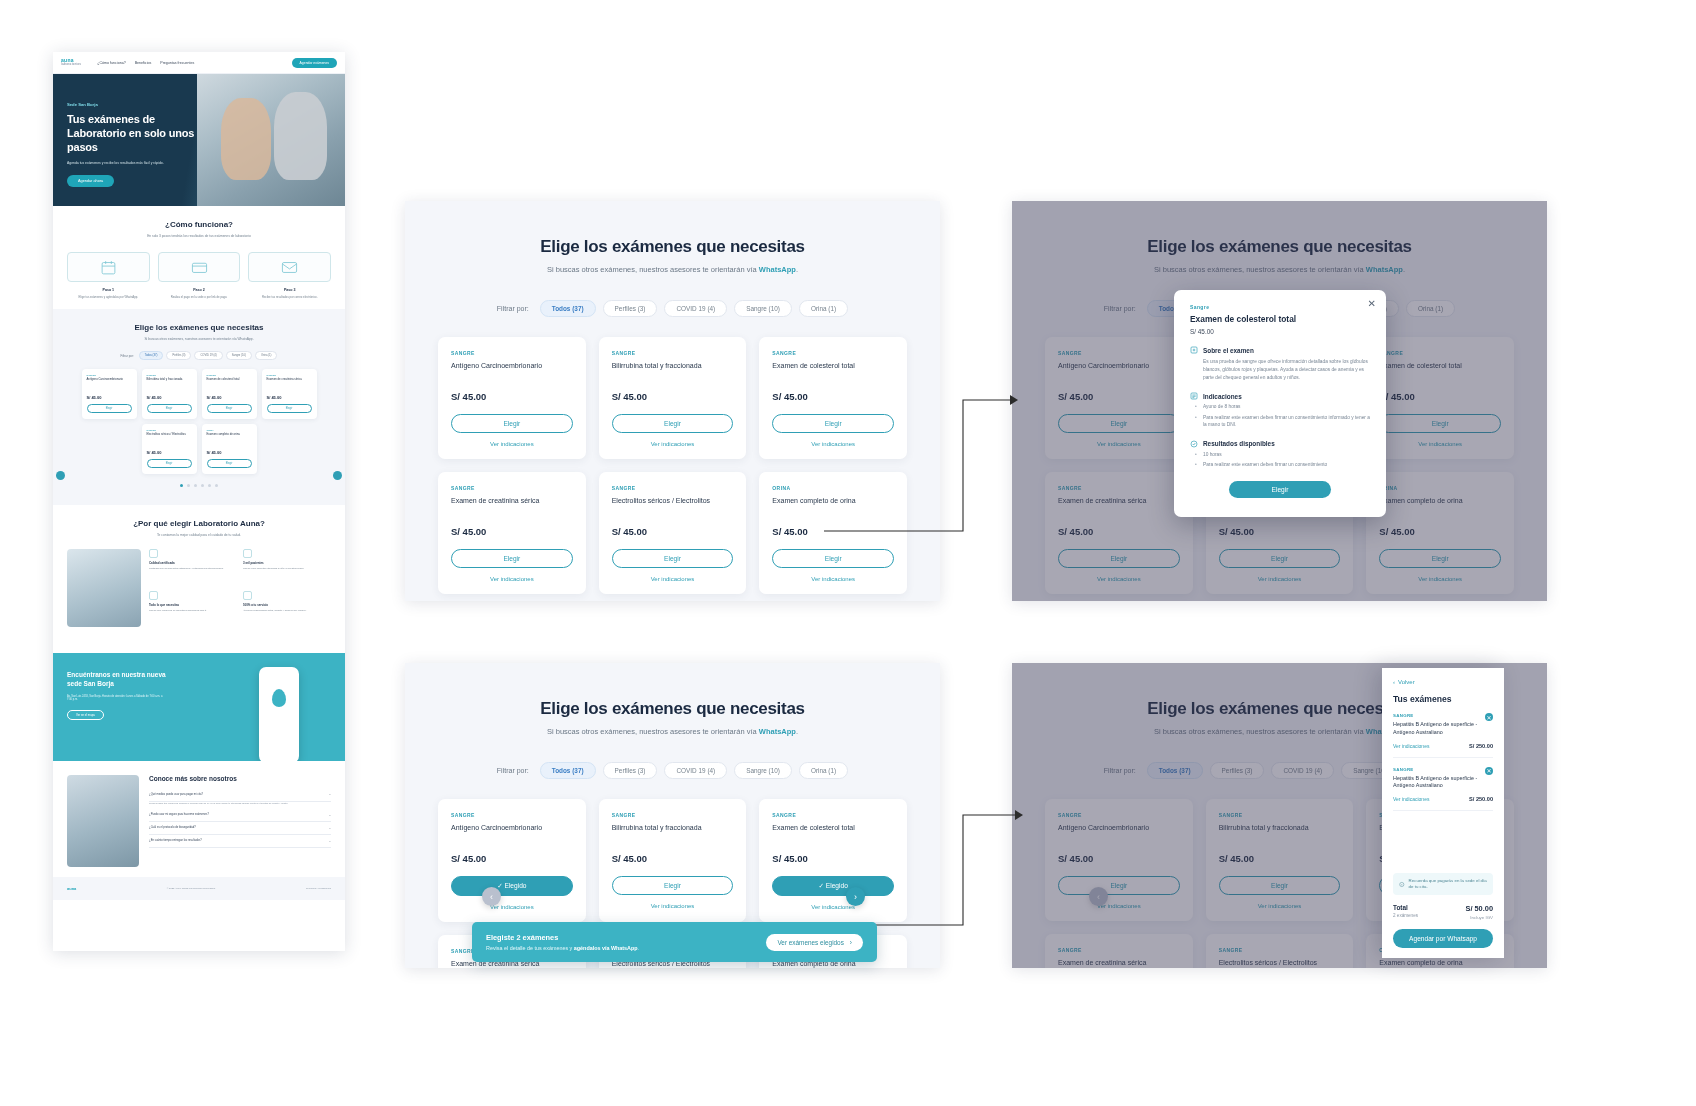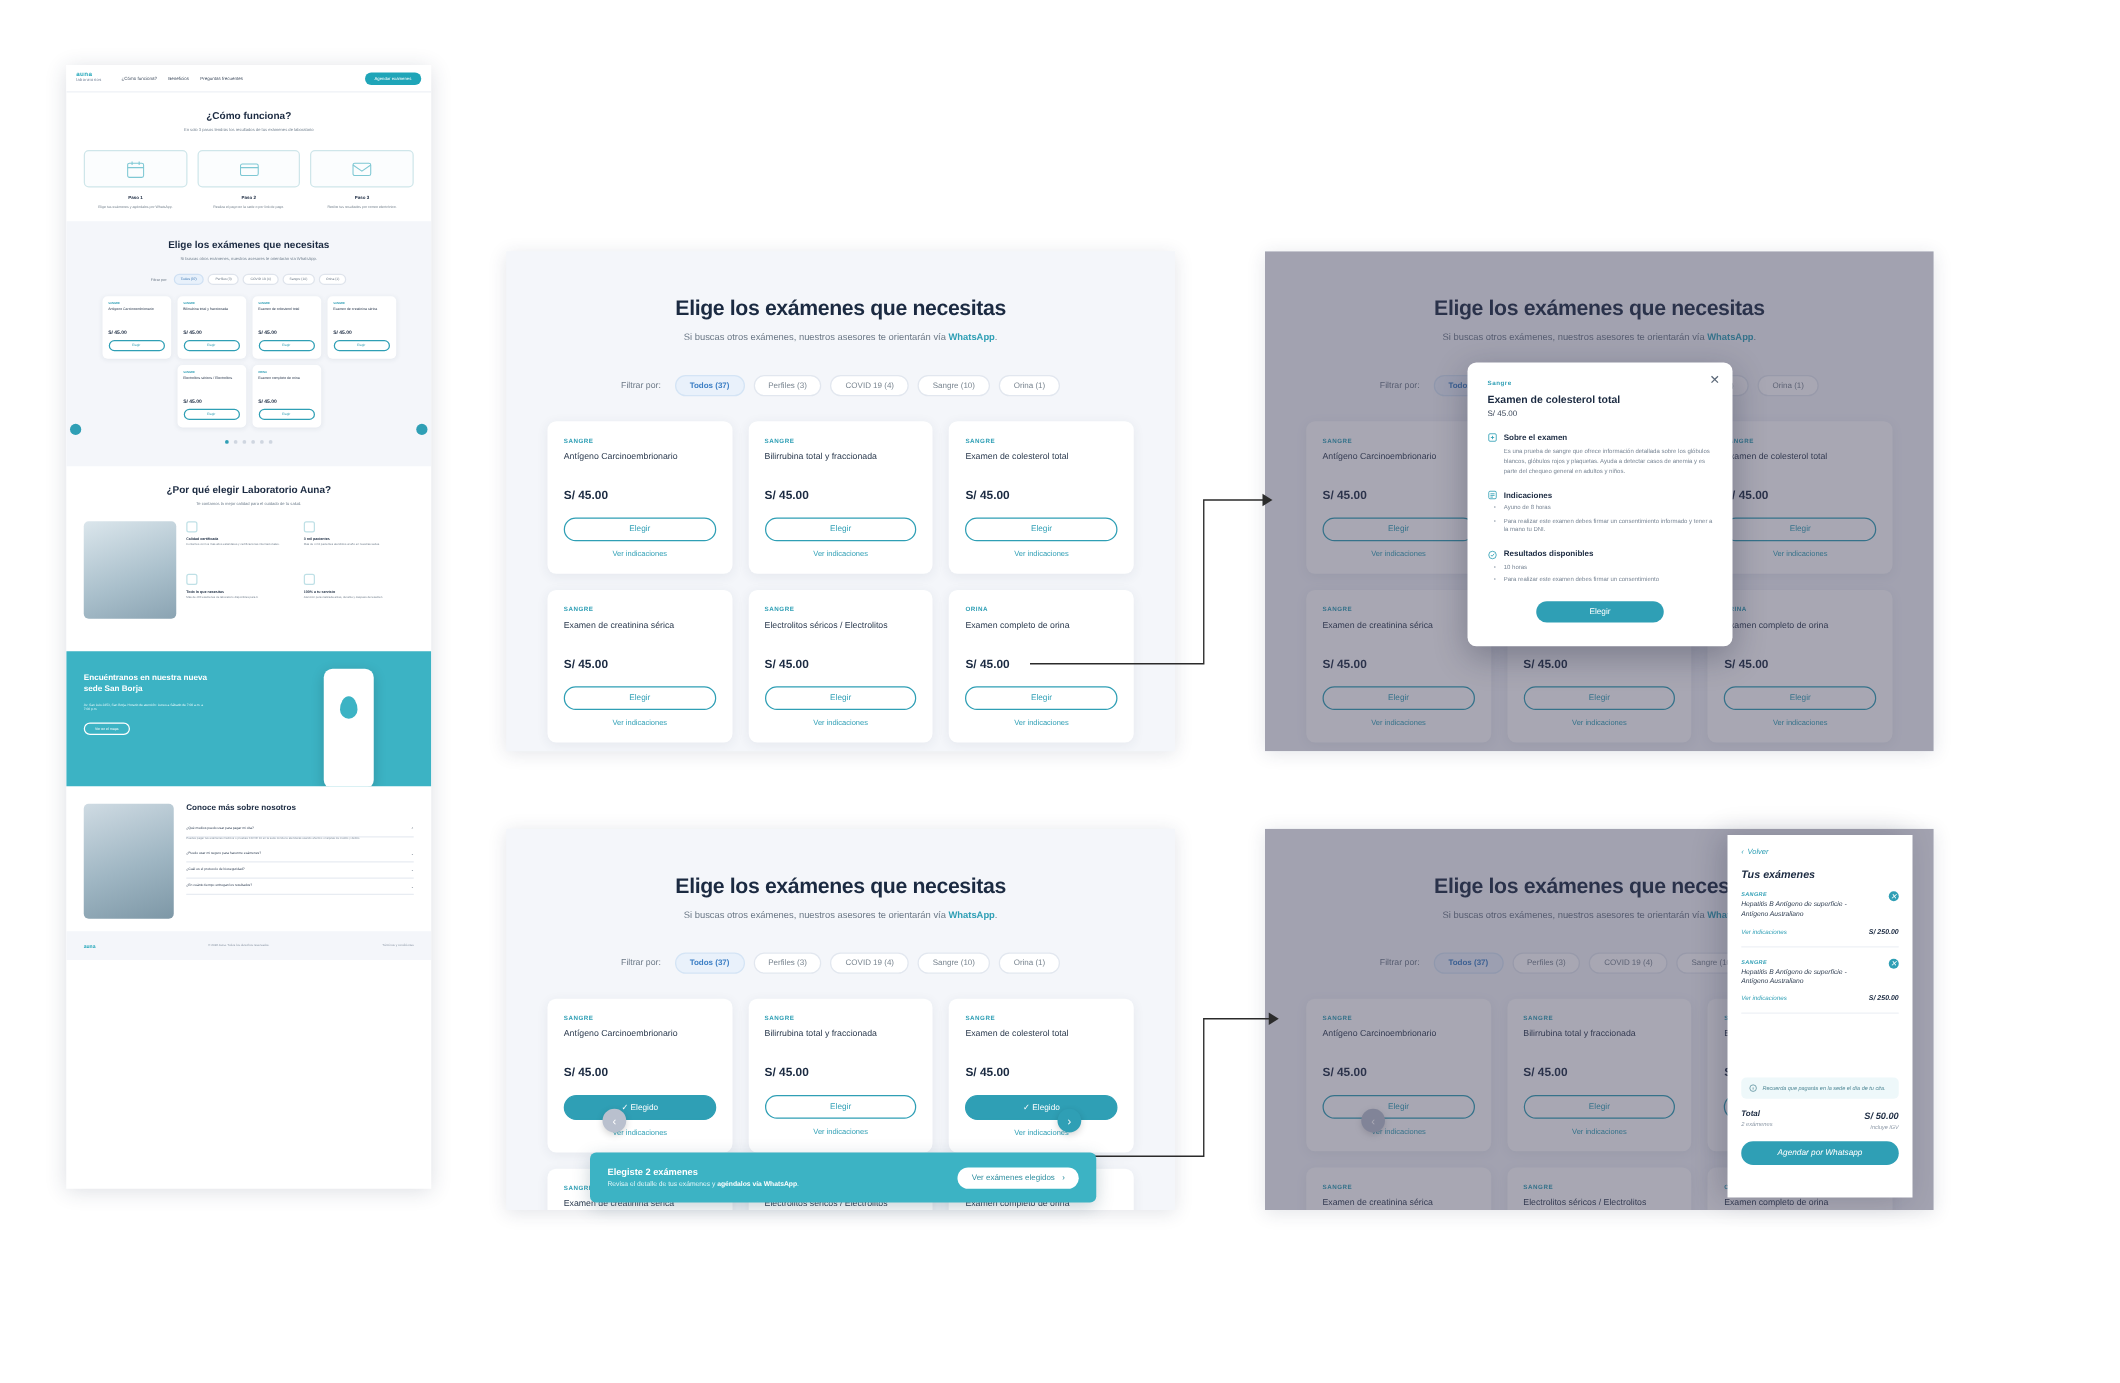--- a/index.html
+++ b/index.html
@@ -185,23 +185,23 @@
   #selbanner .t { font-size:7.4px; color:#fff; font-weight:700;}
   #selbanner .s { font-size:5.4px; color:#e3f6f9; margin-top:3px;}
   #selbanner .s b { font-weight:700; color:#fff;}
   #selbanner .go {
     margin-left:auto; background:#fff; color:#2f8fa0; font-size:6.4px;
     border-radius:14px; padding:5px 11px; display:flex; align-items:center; gap:6px;
   }
 
   
   #cart {
-    position:absolute; left:1382px; top:668px; width:148px; height:290px;
+    position:absolute; left:1382px; top:668px; width:122px; height:290px;
     background:#fff; z-index:11; box-shadow:-6px 0 22px rgba(20,25,50,.2);
-    display:flex; flex-direction:column; padding:11px 11px 26px;font-style:italic;
+    display:flex; flex-direction:column; padding:11px 11px 10px;
   }
   #cart .back { font-size:6px; color:#2f9fb5; display:flex; align-items:center; gap:3px;}
   #cart h3 { font-size:8.6px; font-weight:700; color:#1b2a41; margin-top:9px;}
   .citem { border-bottom:1px solid #eef1f6; padding:9px 0 8px; position:relative;}
   .citem .tag { font-size:4.4px; font-weight:700; color:#2f9fb5; letter-spacing:.3px;}
   .citem .nm { font-size:5.4px; color:#2a394d; line-height:1.45; margin-top:3px; width:105px;}
   .citem .row { display:flex; justify-content:space-between; align-items:center; margin-top:6px;}
   .citem .vi { font-size:5px; color:#2f9fb5;}
   .citem .pp { font-size:5.6px; font-weight:700; color:#1b2a41;}
   .citem .rm {
@@ -238,20 +238,29 @@
         <small>laboratorios</small>
       </div>
       <div class="lp-nav-links">
         <span>¿Cómo funciona?</span>
         <span>Beneficios</span>
         <span>Preguntas frecuentes</span>
       </div>
       <div class="lp-nav-cta">Agendar exámenes</div>
     </div>
 
+    <div class="lp-hero">
+      <div class="lp-hero-photo"></div>
+      <div class="lp-hero-text">
+        <div class="lp-kicker">Sede San Borja</div>
+        <div class="lp-title">Tus exámenes de Laboratorio en solo unos pasos</div>
+        <div class="lp-sub">Agenda tus exámenes y recibe los resultados más fácil y rápido.</div>
+        <div class="lp-btn">Agendar ahora</div>
+      </div>
+    </div>
 
     <div class="lp-section">
       <div class="lp-sec-title">¿Cómo funciona?</div>
       <div class="lp-sec-sub">En solo 3 pasos tendrás los resultados de tus exámenes de laboratorio</div>
       <div class="lp-steps">
         <div class="lp-step">
           <div class="lp-step-ico">
             <svg viewBox="0 0 24 24" fill="none" stroke="#7ec8d4" stroke-width="1.2">
                 <rect x="3" y="5" width="18" height="16" rx="2"></rect>
                 <path d="M3 10h18M8 3v4M16 3v4"></path>

